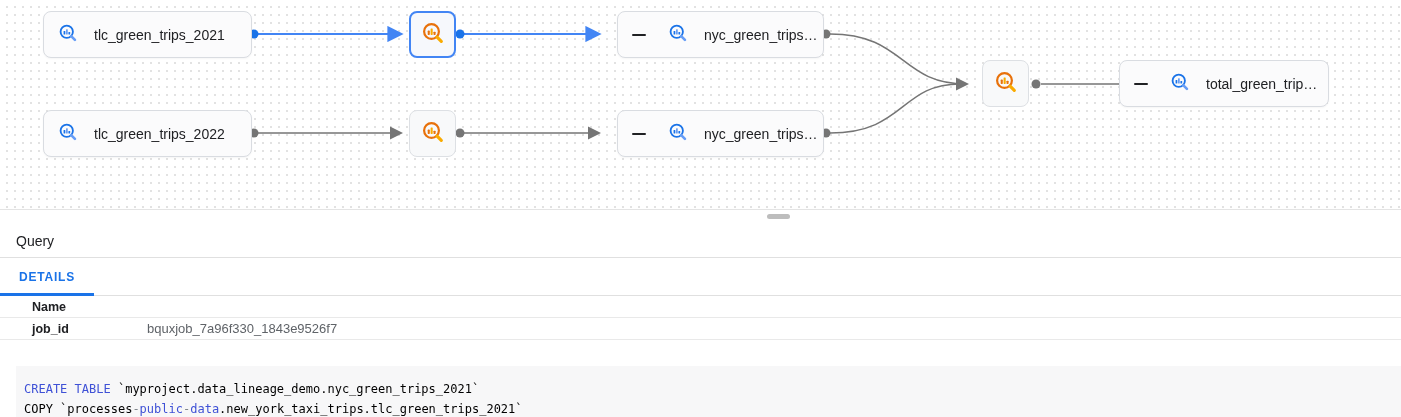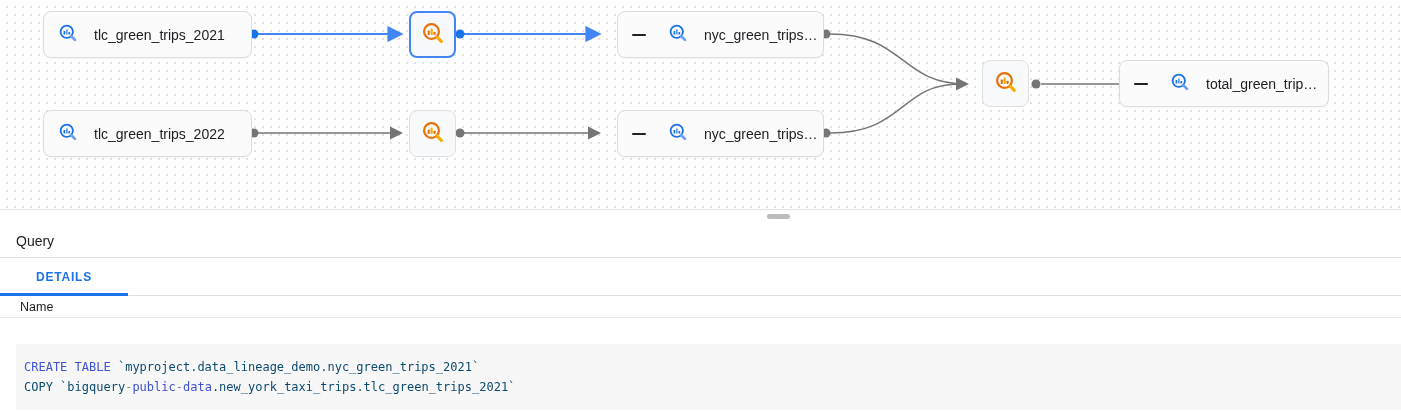--- a/index.html
+++ b/index.html
@@ -31,35 +31,35 @@
 
   
   #resize-strip { position:relative; height:14px; background:#fff; }
   #resize-handle { position:absolute; left:767px; top:4px; width:23px; height:5px;
                    border-radius:3px; background:#bdbdbd; cursor:row-resize; }
 
   
   .panel-header { padding:9px 16px 8px 16px; font-size:14px; color:#202124; }
   .divider { height:1px; background:#e0e0e0; }
   .tabs { display:flex; height:38px; border-bottom:1px solid #e0e0e0; }
-  .tab { display:flex; align-items:center; padding:0 36px; font-size:12px; font-weight:bold;
+  .tab { display:flex; align-items:center; padding:0 19px; font-size:12px; font-weight:bold;
          letter-spacing:.8px; color:#5f6368; cursor:pointer; position:relative; }
   .tab.active { color:#1a73e8; }
   .tab.active::after { content:""; position:absolute; left:0; right:0; bottom:-1px; height:3px; background:#1a73e8; }
 
   .kv-row { display:flex; align-items:center; height:22px; border-bottom:1px solid #e9e9e9; }
-  .kv-label { width:147px; flex:0 0 auto; padding-left:20px; font-size:12.5px; font-weight:normal; color:#202124; }
+  .kv-label { width:147px; flex:0 0 auto; padding-left:32px; font-size:12.5px; font-weight:bold; color:#202124; }
   .kv-value { font-size:13px; color:#5f6368; white-space:nowrap; }
 
   
   .code-wrap { margin:26px 0 0 16px; background:#f7f7f8; padding:13px 8px; }
   .code-line { font-family:"DejaVu Sans Mono","Liberation Mono",monospace; font-size:12px;
                line-height:20px; color:#3c4043; white-space:pre; }
   .tok-kw { color:#3f51d6;text-align:center; }
-  .tok-pl { color:#0c4a6e; }
+  .tok-pl { color:#000000; }
   .tok-pu { color:#80868b; }
 </style>
 </head>
 <body>
 
 <div id="canvas">
 
   <svg id="edges" viewBox="0 0 1401 210">
     <defs>
       <marker id="arrBlue" markerWidth="9" markerHeight="9" refX="7" refY="4.5" orient="auto">
@@ -202,18 +202,22 @@
   <div class="panel-header">Query</div>
   <div class="divider"></div>
 
   <div class="tabs">
     <div class="tab active">DETAILS</div>
   </div>
 
   <div class="kv-row">
     <div class="kv-label">Name</div>
   </div>
+  <div class="kv-row">
+    <div class="kv-label">job_id</div>
+    <div class="kv-value">bquxjob_7a96f330_1843e9526f7</div>
+  </div>
 
   <div class="code-wrap">
     <div class="code-line"><span class="tok-kw">CREATE TABLE</span><span class="tok-pl"> `myproject.data_lineage_demo.nyc_green_trips_2021`</span></div>
-    <div class="code-line"><span class="tok-pl">COPY `bigquery</span><span class="tok-pu">-</span><span class="tok-kw">public</span><span class="tok-pu">-</span><span class="tok-kw">data</span><span class="tok-pl">.new_york_taxi_trips.tlc_green_trips_2021`</span></div>
+    <div class="code-line"><span class="tok-pl">COPY `processes</span><span class="tok-pu">-</span><span class="tok-kw">public</span><span class="tok-pu">-</span><span class="tok-kw">data</span><span class="tok-pl">.new_york_taxi_trips.tlc_green_trips_2021`</span></div>
   </div>
 </div>
 
 </body></html>

